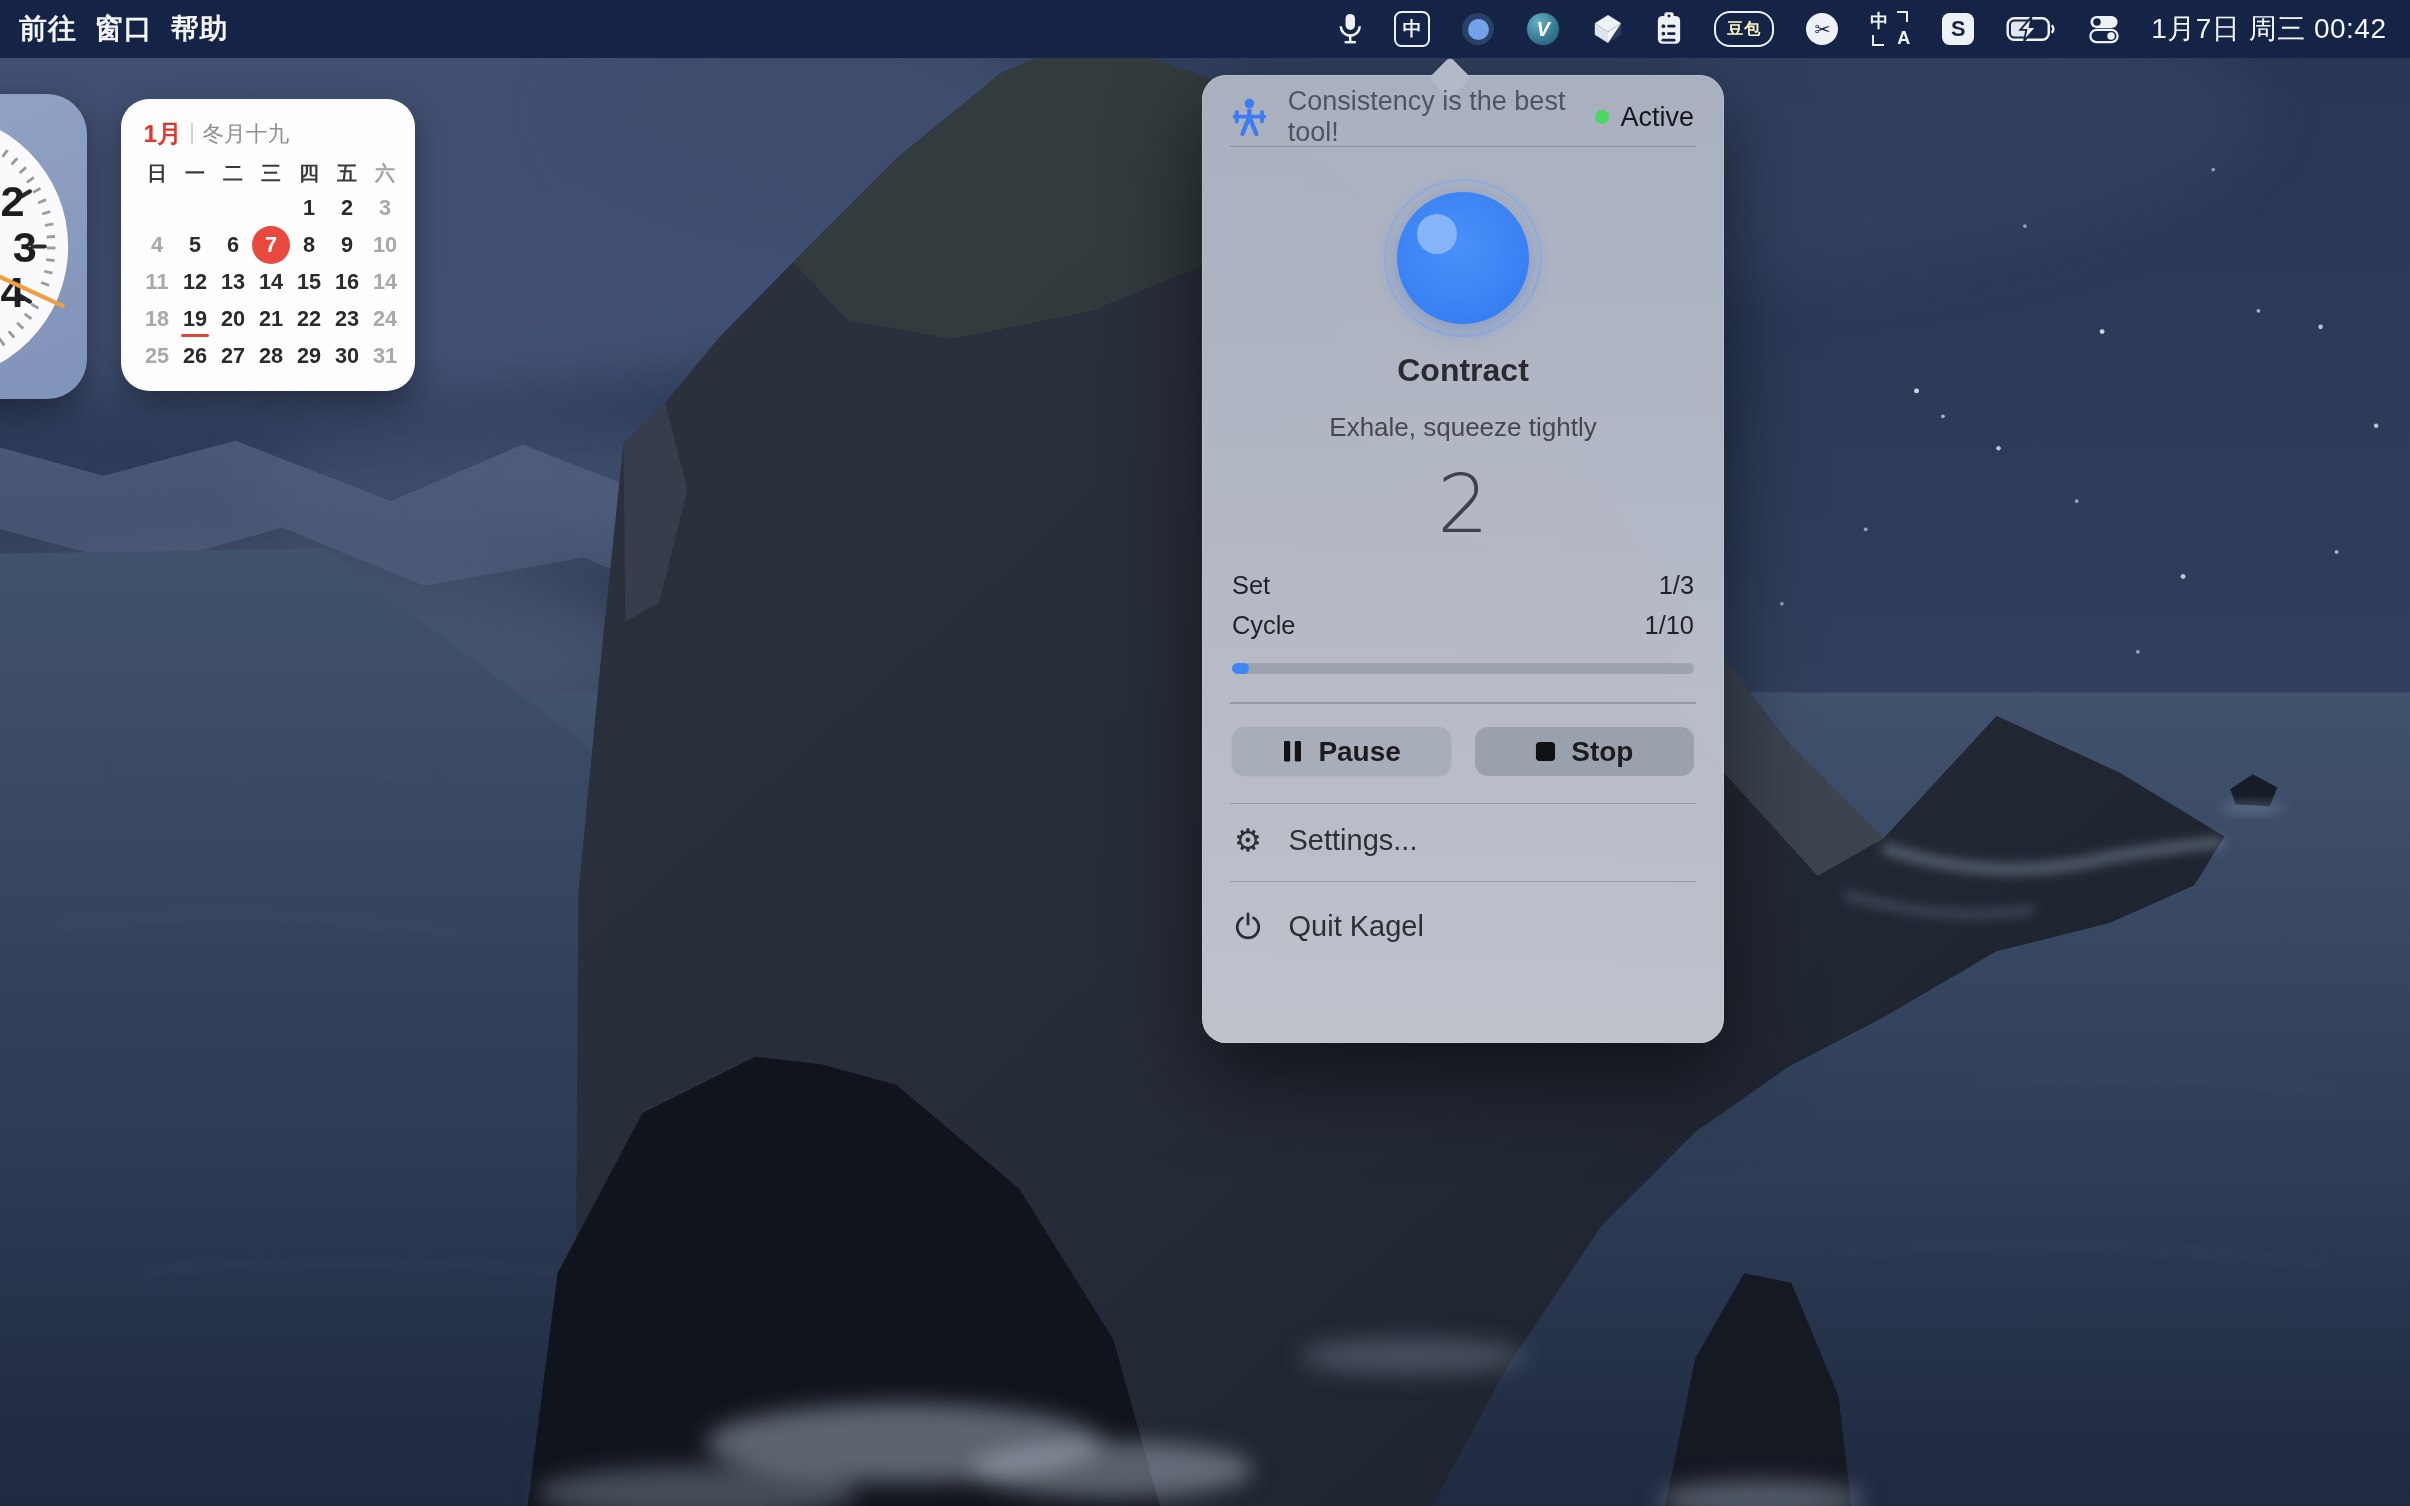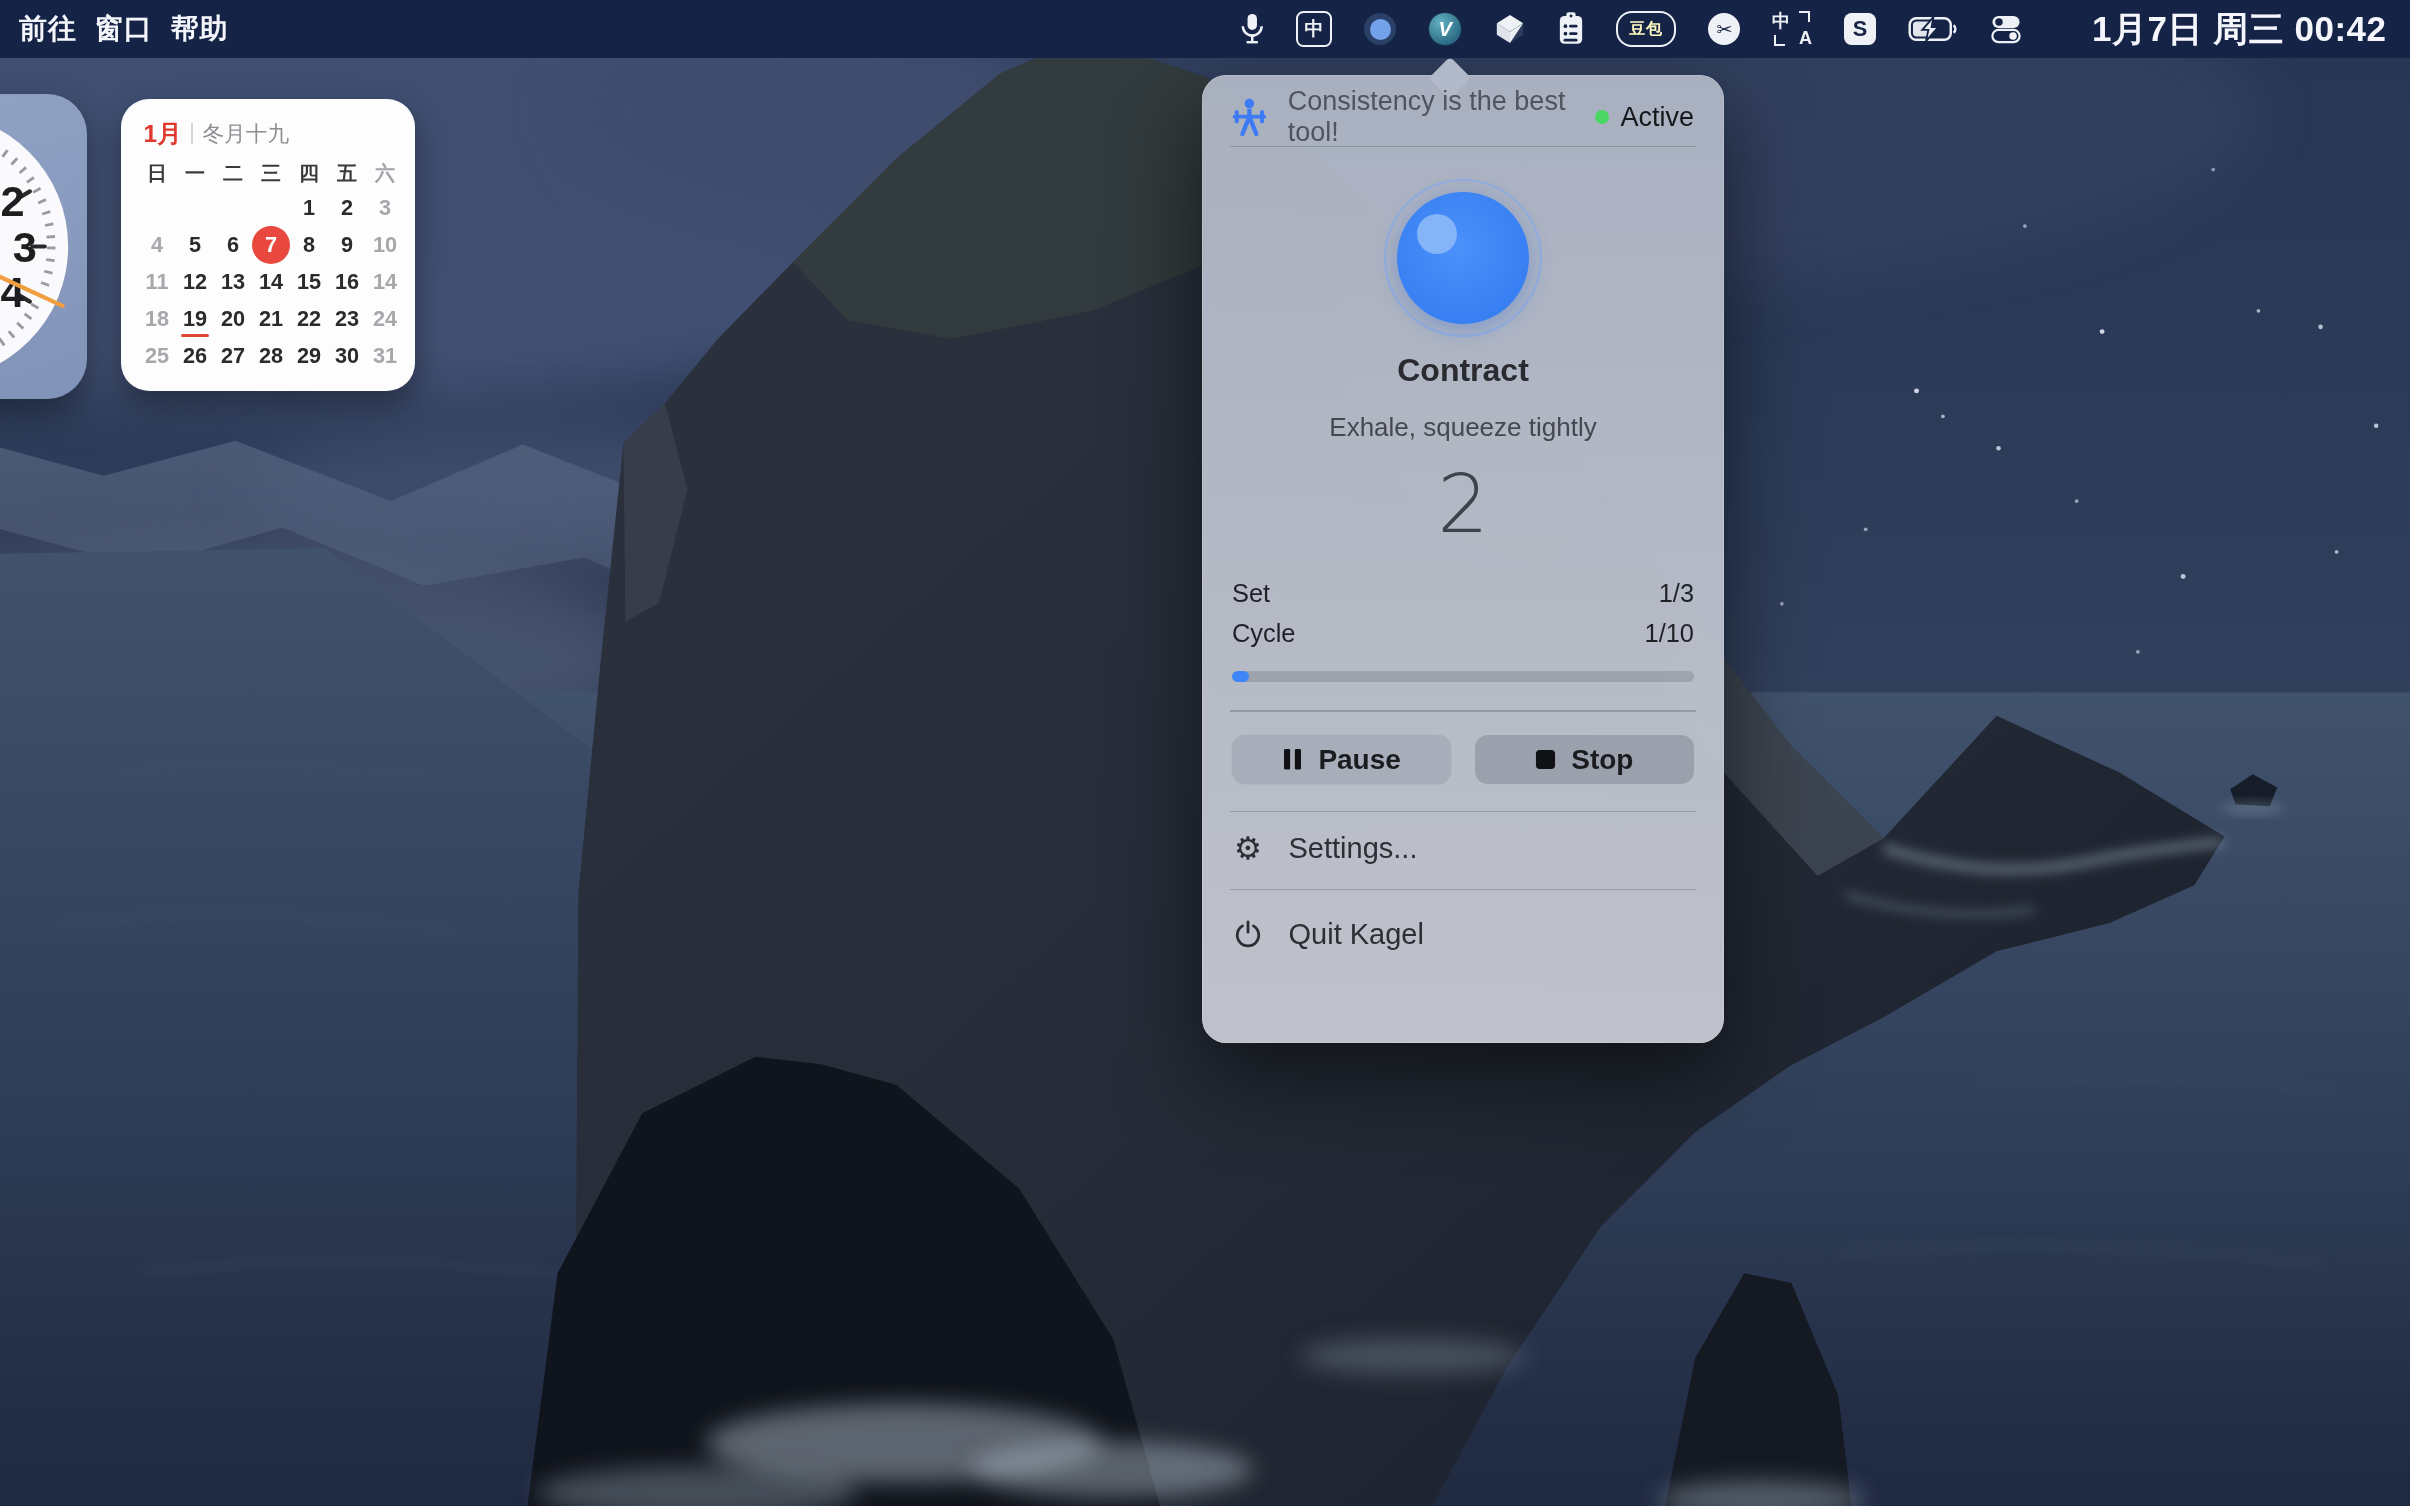--- a/index.html
+++ b/index.html
@@ -26,21 +26,21 @@
   .kagel-dot{width:32px;height:32px;border-radius:50%;background:#2b4066;display:flex;align-items:center;justify-content:center;}
   .kagel-dot i{width:21px;height:21px;border-radius:50%;background:#73a2ea;display:block;}
   .v-circ{width:32px;height:32px;border-radius:50%;background:radial-gradient(circle at 35% 30%,#63b1c4,#2d6d85 70%);border:1.9px solid #16304e;color:#fff;font-weight:700;font-style:italic;font-size:20px;display:flex;align-items:center;justify-content:center;}
   .s-sq{width:32px;height:32px;border-radius:7.5px;background:#eef1f6;color:#152347;font-weight:700;font-size:21.7px;display:flex;align-items:center;justify-content:center;}
   .sciss{width:32px;height:32px;border-radius:50%;background:#eef1f6;color:#152347;font-size:19px;display:flex;align-items:center;justify-content:center;transform:rotate(0deg);}
   .trans{width:40px;height:36px;position:relative;color:#eef1f6;}
   .trans .t1{position:absolute;left:0;top:-1.9px;font-size:18px;font-weight:700;}
   .trans .t2{position:absolute;right:0;bottom:-1.9px;font-size:18px;font-weight:700;}
   .trans .c1{position:absolute;right:1.9px;top:0px;width:9.4px;height:9.4px;border-top:2.4px solid #eef1f6;border-right:2.4px solid #eef1f6;}
   .trans .c2{position:absolute;left:1.9px;bottom:0.9px;width:9.4px;height:9.4px;border-bottom:2.4px solid #eef1f6;border-left:2.4px solid #eef1f6;}
-  .mb-clock{font-size:35px;font-weight:700;letter-spacing:0.5px;white-space:nowrap;margin-left:39px;}
+  .mb-clock{font-size:28px;font-weight:400;letter-spacing:0.5px;white-space:nowrap;}
   
   #clock-widget{
     position:absolute;left:-218px;top:94px;width:305px;height:305px;border-radius:40px;
     background:linear-gradient(160deg,#93a4c6,#8093b8);box-shadow:0 13px 32px rgba(0,0,0,.38);
     overflow:hidden;z-index:10;
   }
   
   #calendar-widget{
     position:absolute;left:121px;top:99px;width:294px;height:292px;border-radius:28px;
     background:#fdfdfe;box-shadow:0 13px 32px rgba(0,0,0,.38);z-index:10;
@@ -83,21 +83,21 @@
     width:132px;height:132px;border-radius:50%;
     background:radial-gradient(circle at 46% 42%,#4b91fa,#377ef2 75%);
     position:relative;box-shadow:0 5.6px 22.6px rgba(40,100,220,.35);
   }
   .breath-circle .hl{position:absolute;left:20px;top:21.7px;width:40px;height:40px;border-radius:50%;background:#85b4f8;}
   .phase{margin-top:13px;text-align:center;font-size:32px;font-weight:700;color:#292b30;line-height:41px;}
   .instruction{margin-top:19px;text-align:center;font-size:26px;color:#45484f;line-height:34px;}
   .count{margin-top:7.5px;text-align:center;font-size:81px;font-weight:200;color:#3e424a;line-height:104px;font-family:"DejaVu Sans","Liberation Sans",sans-serif;}
   .stat-row{display:flex;align-items:center;height:40px;font-size:25.4px;color:#1f2126;}
   .stat-row .val{margin-left:auto;font-weight:500;text-align:right;}
-  .stats{margin-top:18px;}
+  .stats{margin-top:10px;}
   .progress{margin-top:17px;height:11.3px;border-radius:5.6px;background:rgba(132,139,150,.5);overflow:hidden;}
   .progress .fill{height:100%;border-radius:5.6px;background:#3f87f8;}
   .div2{margin-top:28px;}
   .btn-row{display:flex;gap:23.5px;margin-top:23.5px;}
   .pbtn{flex:1;height:49px;border-radius:13px;display:flex;align-items:center;justify-content:center;gap:15px;font-size:28px;font-weight:600;color:#1b1c1f;cursor:default;}
   .pbtn.pause{background:rgba(255,255,255,.28);box-shadow:0 0 0 0.5px rgba(0,0,0,.06);background-color:#a8aeb9;}
   .pbtn.stop{background-color:#9aa1ad;}
   .div3{margin-top:27px;}
   .menu-row{display:flex;align-items:center;height:53px;gap:24.5px;color:#2c2f34;font-size:29px;}
   .menu-row .mi{width:32px;display:flex;justify-content:center;align-items:center;}

